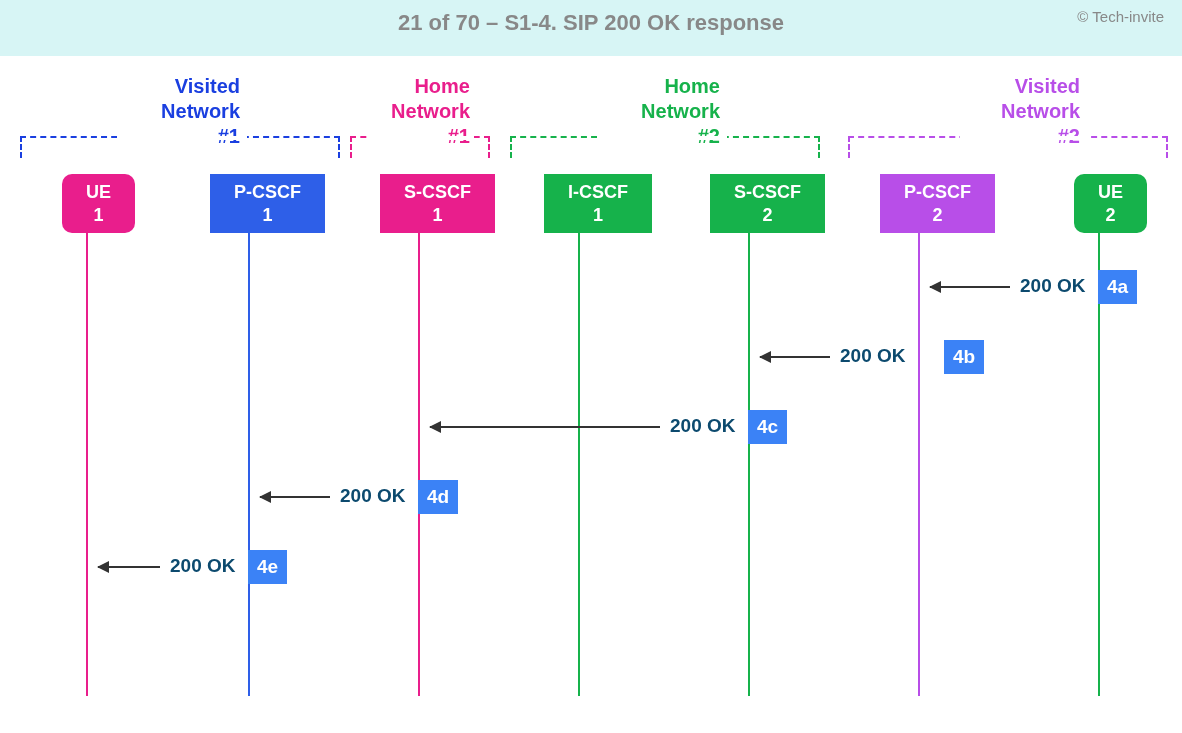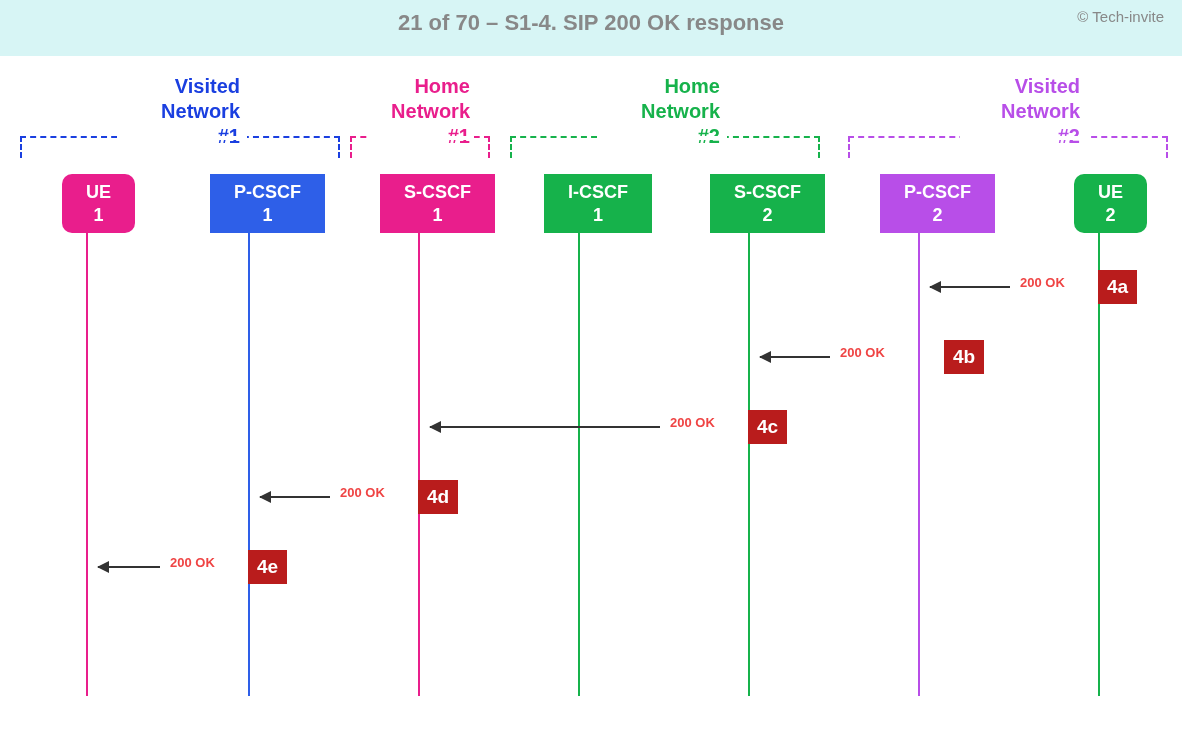--- a/index.html
+++ b/index.html
@@ -88,27 +88,27 @@
     content: "";
     position: absolute;
     left: -1px;
     top: -5px;
     border-top: 6px solid transparent;
     border-bottom: 6px solid transparent;
     border-right: 12px solid #333;
   }
   .msg-text {
     position: absolute;
-    color: #ef4444;
-    font-weight: bold;
-    font-size: 13px;
+    color: #0c4a6e;
+    font-weight: bold;
+    font-size: 19px;
   }
   .msg-badge {
     position: absolute;
-    background: #b91c1c;
+    background: #3b82f6;
     color: #fff;
     font-weight: bold;
     font-size: 19px;
     padding: 6px 9px;
     text-align: center;
   }
   .annotation {
     position: absolute;
     color: #b30000;
     font-weight: bold;

